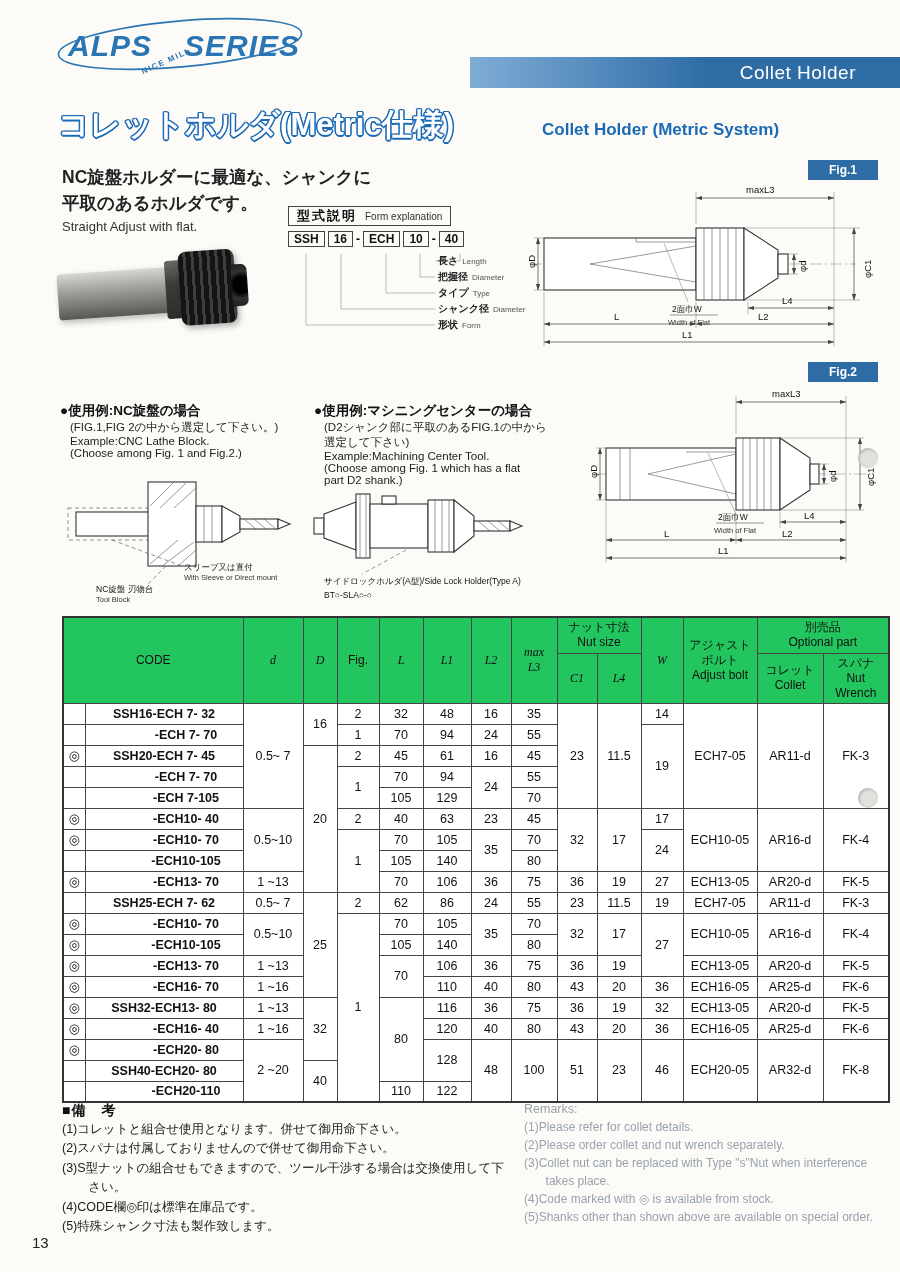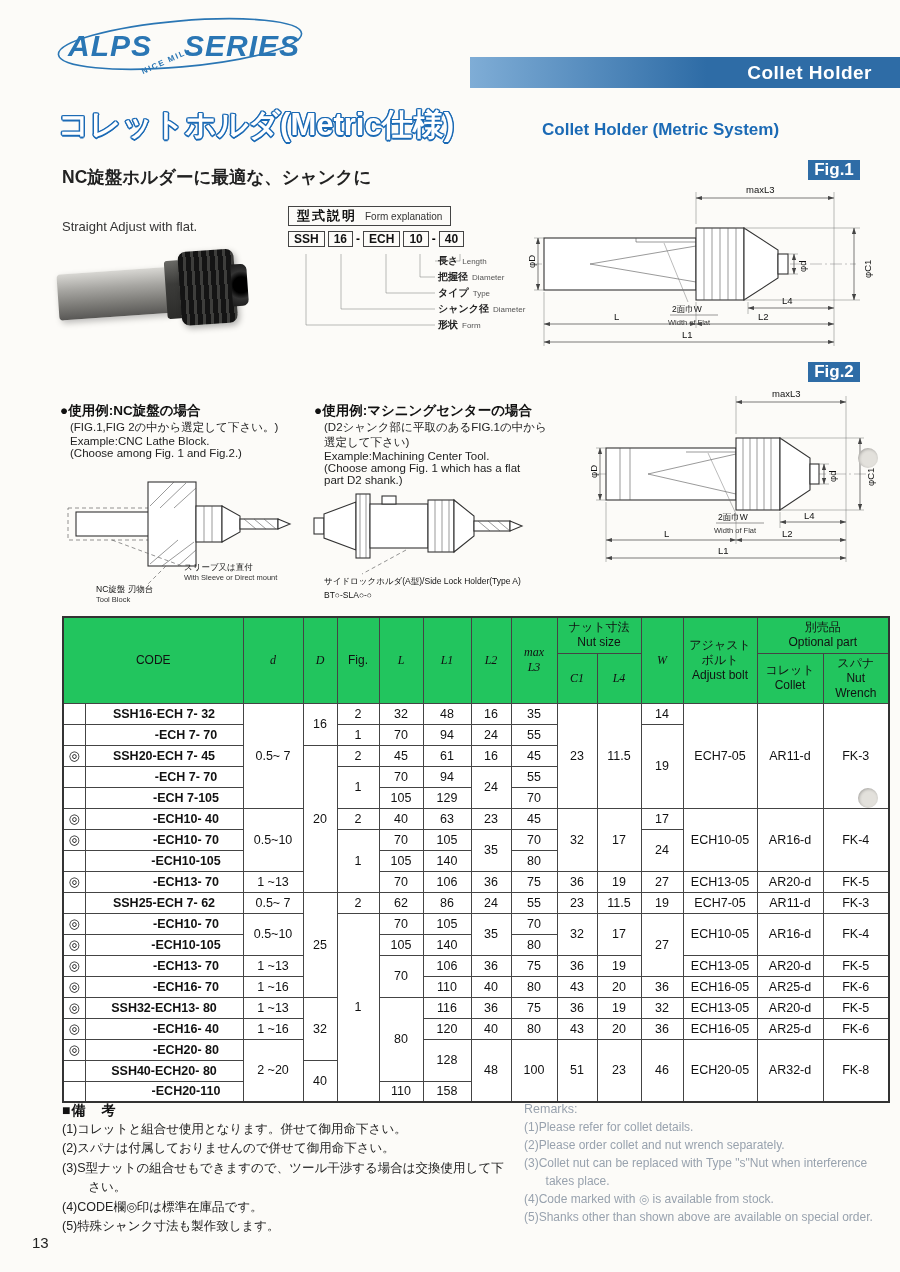--- a/index.html
+++ b/index.html
@@ -6,33 +6,33 @@
   body { font-family:"Liberation Sans","DejaVu Sans",sans-serif; background:#e9e7e2; }
   .page { position:relative; width:900px; height:1272px; background:#fcfbf8; margin:0 auto; overflow:hidden; }
   .abs { position:absolute; }
 
   
   .logo-main { font-size:30px; font-weight:bold; font-style:italic; fill:#2a76b4; letter-spacing:1px;
                font-family:"Liberation Sans",sans-serif; }
   .logo-small { font-size:8px; font-weight:bold; fill:#2a76b4; letter-spacing:1.5px;
                font-family:"Liberation Sans",sans-serif; }
   .cat-bar { position:absolute; background:linear-gradient(90deg,#7fadd6,#2e6ca6 55%);
-             display:flex; align-items:center; justify-content:flex-end; padding-right:28px;
-             color:#fff; font-weight:bold; font-size:19px; letter-spacing:.5px; }
+             display:flex; align-items:center; justify-content:flex-end; padding-right:44px;
+             color:#fff; font-weight:normal; font-size:19px; letter-spacing:.5px; }
 
   .title-jp { position:absolute; font-size:31px; font-weight:bold; color:#fff; letter-spacing:0;
     text-shadow:-1.5px 0 #1b6ab5,1.5px 0 #1b6ab5,0 -1.5px #1b6ab5,0 1.5px #1b6ab5,
                 -1px -1px #1b6ab5,1px -1px #1b6ab5,-1px 1px #1b6ab5,1px 1px #1b6ab5; }
   .title-en { position:absolute; font-size:17px; font-weight:bold; color:#1b6ab5; }
 
   .intro { position:absolute; font-size:17.5px; font-weight:bold; color:#222; line-height:1.5; }
   .intro-en { position:absolute; font-size:13px; color:#333; }
 
-  .fig-badge { position:absolute; width:52px; height:20px; background:#2e6ca6; color:#fff;
-               font-size:17px; font-weight:bold; display:flex; align-items:center; justify-content:center; }
+  .fig-badge { position:absolute; width:70px; height:20px; background:#2e6ca6; color:#fff;
+               font-size:12px; font-weight:bold; display:flex; align-items:center; justify-content:center; }
 
   
   .photo { position:absolute; transform:rotate(-4deg); }
   .ph-shank { position:absolute; left:2px; top:30px; width:112px; height:46px; border-radius:4px;
     background:linear-gradient(to bottom,#d8d7d3,#a7a6a2 35%,#7c7b77 70%,#585755);
     box-shadow:2px 3px 6px rgba(0,0,0,.25); }
   .ph-ring { position:absolute; left:110px; top:24px; width:16px; height:58px; border-radius:3px;
     background:linear-gradient(to bottom,#6a6a66,#3c3c3a 40%,#2c2c2a); }
   .ph-nut { position:absolute; left:124px; top:16px; width:56px; height:74px; border-radius:8px;
     background:repeating-linear-gradient(90deg,#141414 0 5px,#3e3e3c 5px 8px);
@@ -114,20 +114,21 @@
   </div>
 
   <div class="title-jp" style="left:58px;top:104px">コレットホルダ(Metric仕様)</div>
   <div class="title-en" style="left:542px;top:120px">Collet Holder (Metric System)</div>
 
   <div class="fig-badge" style="left:808px;top:160px">Fig.1</div>
   <div class="fig-badge" style="left:808px;top:362px">Fig.2</div>
 
   <div class="intro" style="left:62px;top:164px">
     <div>NC旋盤ホルダーに最適な、シャンクに</div>
+    <div>平取のあるホルダです。</div>
   </div>
   <div class="intro-en abs" style="left:62px;top:219px">Straight Adjust with flat.</div>
 
   <div class="photo" style="left:56px;top:238px;width:196px;height:112px">
     <div class="ph-shank"></div>
     <div class="ph-ring"></div>
     <div class="ph-nut"></div>
     <div class="ph-nose"></div>
   </div>
 
@@ -609,21 +610,21 @@
         </tr>
         <tr>
           <td class="c-mark"></td>
           <td class="c-code">SSH40-ECH20- 80</td>
           <td rowspan="2">40</td>
         </tr>
         <tr>
           <td class="c-mark"></td>
           <td class="c-code indent">-ECH20-110</td>
           <td>110</td>
-          <td>158</td>
+          <td>122</td>
         </tr>
       </tbody>
   </table>
 
   <div class="abs" style="left:62px;top:1102px;width:444px">
     <div class="r-title">■備　考</div>
     <div>
         <div class="r-item-jp">(1)コレットと組合せ使用となります。併せて御用命下さい。</div>
         <div class="r-item-jp">(2)スパナは付属しておりませんので併せて御用命下さい。</div>
         <div class="r-item-jp">(3)S型ナットの組合せもできますので、ツール干渉する場合は交換使用して下さい。</div>

